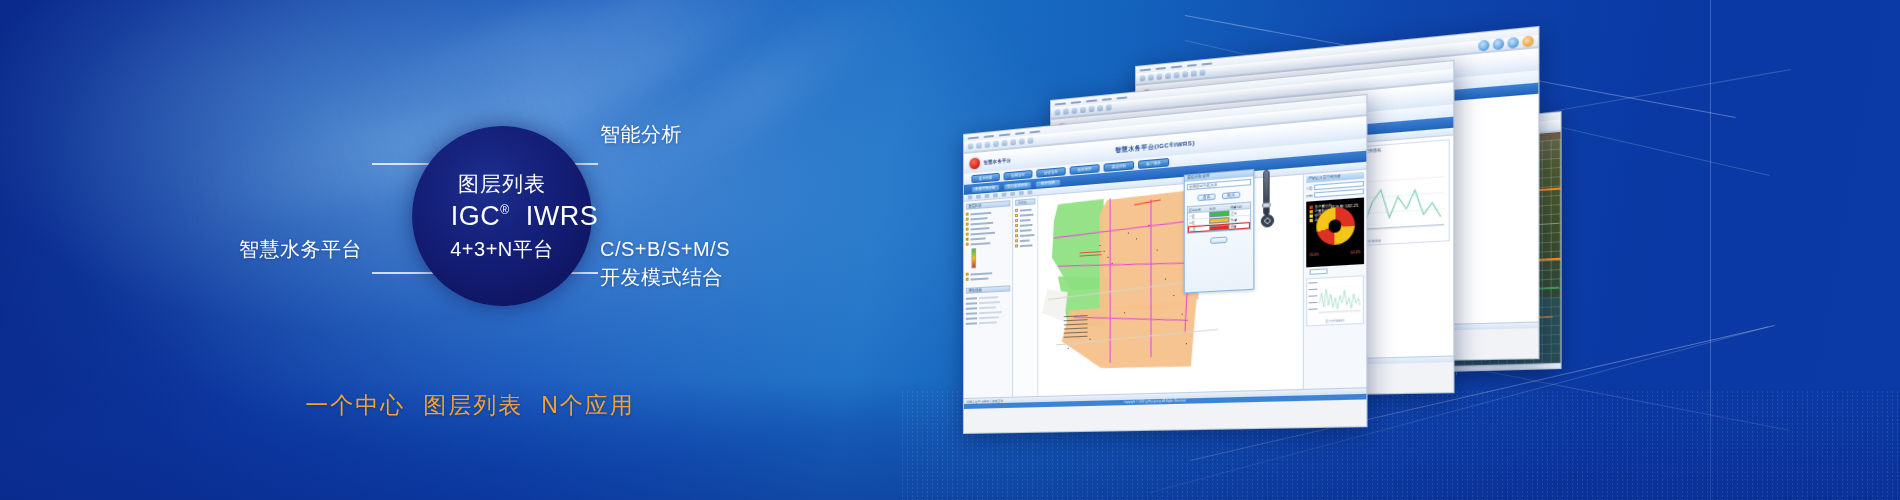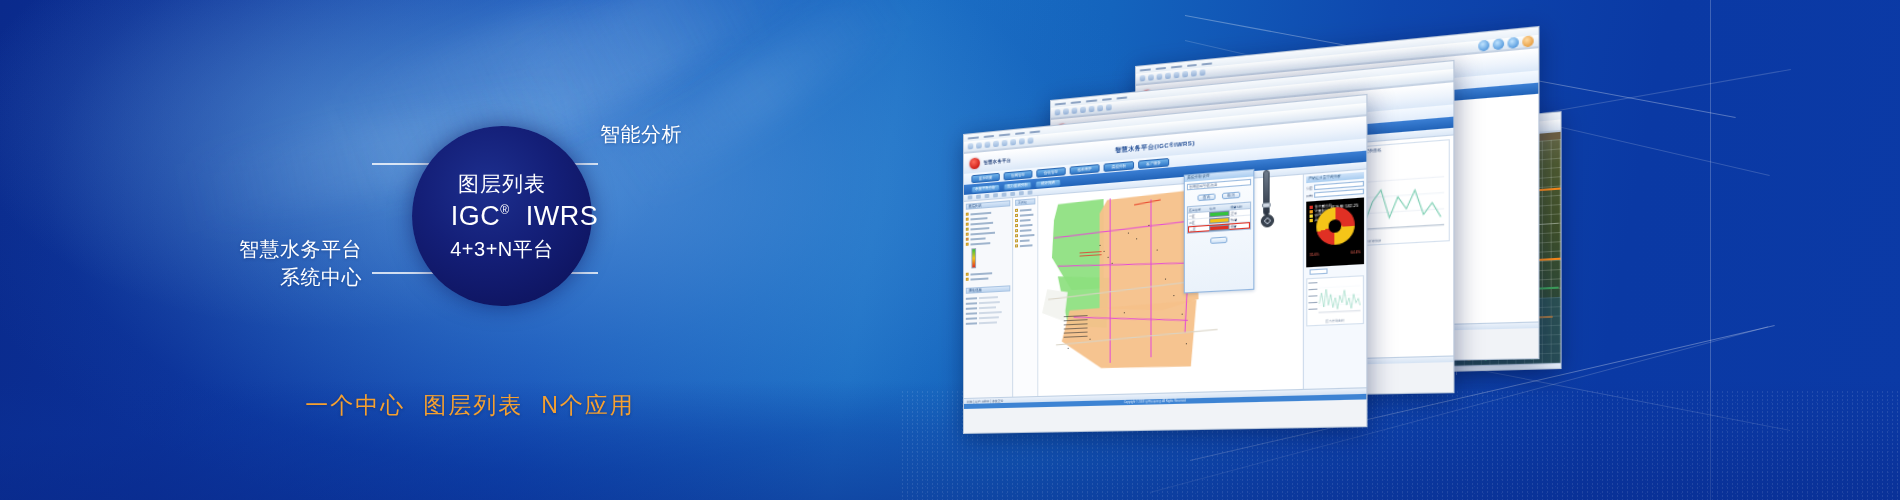--- a/index.html
+++ b/index.html
@@ -690,23 +690,26 @@
 
   <div class="connector" id="con-tl"></div>
   <div class="connector" id="con-bl"></div>
   <div class="connector" id="con-tr"></div>
   <div class="connector" id="con-br"></div>
 
   <div class="feat r" id="feat-tl">
   </div>
   <div class="feat r" id="feat-bl">
     <div>智慧水务平台</div>
-    <div>系统中心</div>
   </div>
   <div class="feat l" id="feat-tr">
     <div>智能分析</div>
   </div>
+  <div class="feat l" id="feat-br">
+    <div>C/S+B/S+M/S</div>
+    <div>开发模式结合</div>
+  </div>
 
   <div id="tagline">
     <span>一个中心</span><span>图层列表</span><span>N个应用</span>
   </div>
 
 </div>
 
 </body></html>

